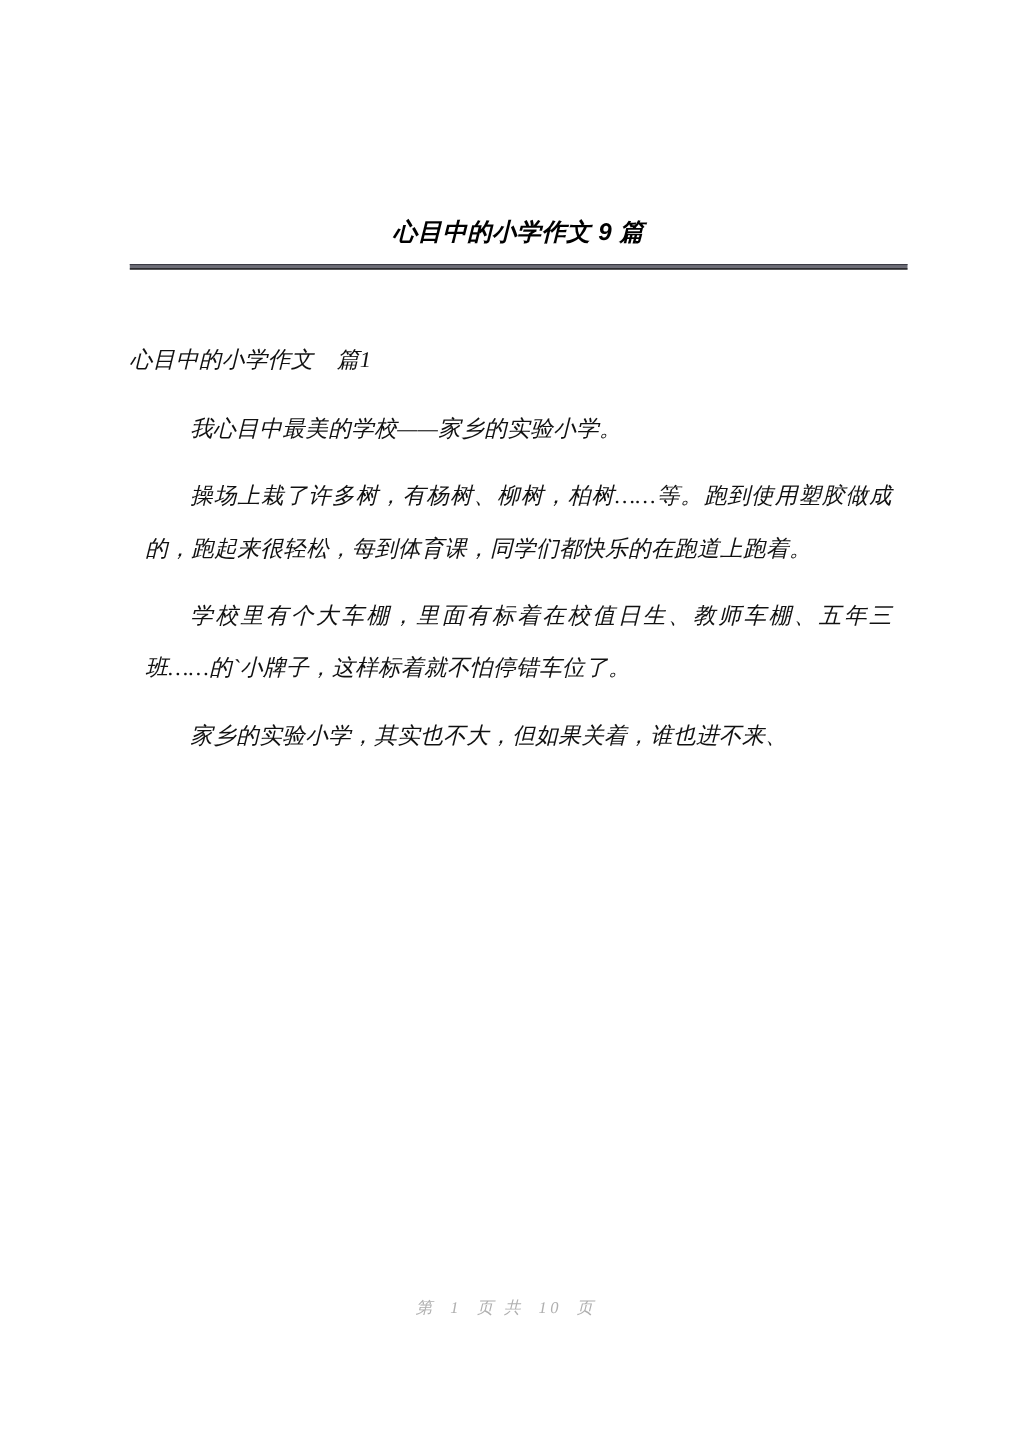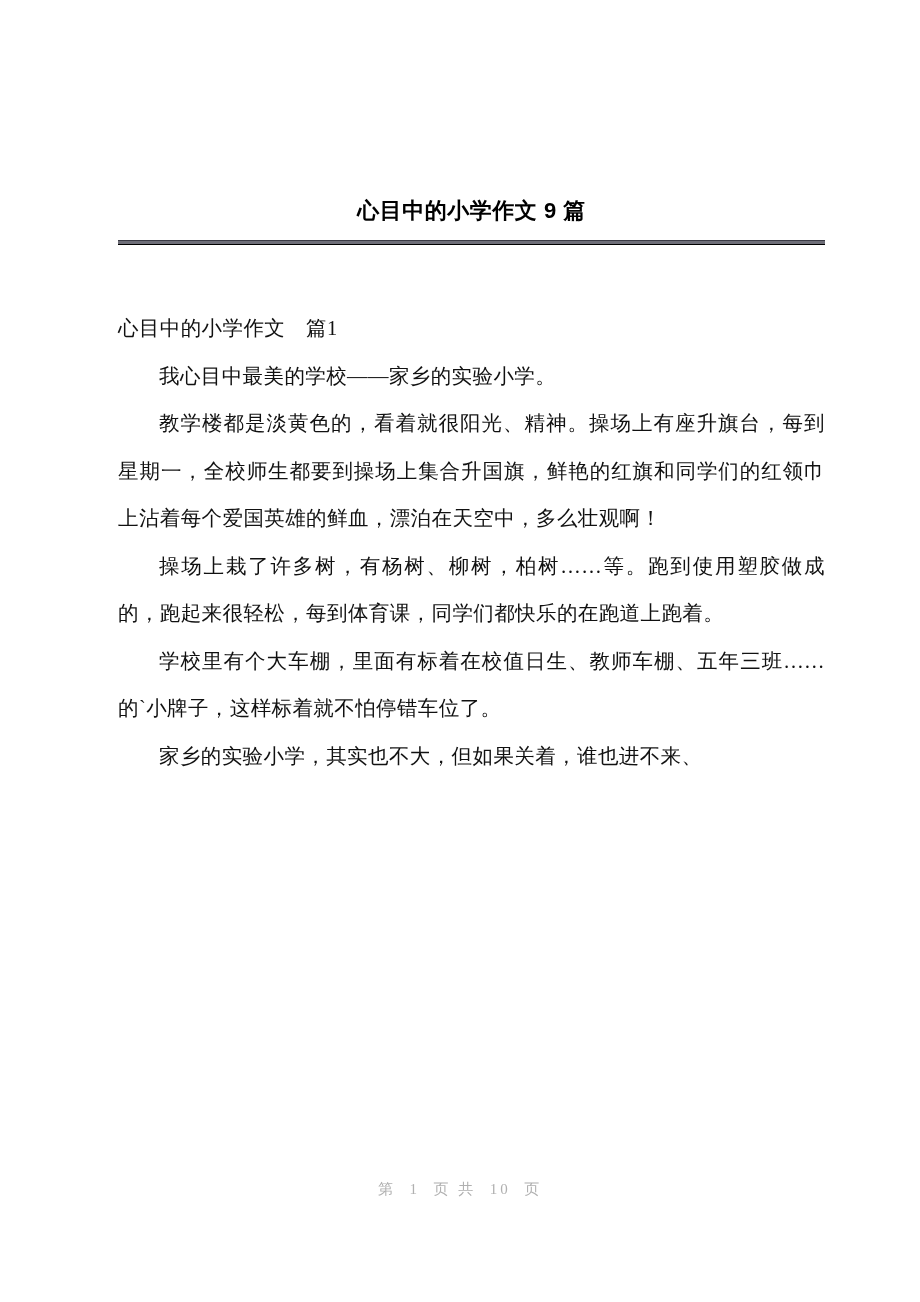--- a/index.html
+++ b/index.html
@@ -13,20 +13,21 @@
     -webkit-font-smoothing: antialiased;
   }
   .page {
     position: relative;
     width: 920px;
     height: 1269px;
     margin: 0 auto;
     background: #ffffff;
     overflow: hidden;
     box-sizing: border-box;
+    font-style: italic;
   }
   .doc-body {
     position: absolute;
     left: 118px;
     top: 0;
     width: 707px;
   }
 
   
   .doc-title {
@@ -47,21 +48,21 @@
     height: 5px;
     width: 100%;
     background: #6e6e78;
     border-top: 1px solid #3a3a44;
     border-bottom: 1px solid #000000;
     box-sizing: border-box;
   }
 
   
   .para {
-    margin: 0;
+    margin: 14px;
     font-size: 20.5px;
     line-height: 47.5px;
     text-align: justify;
     text-justify: inter-ideograph;
     letter-spacing: 0.4px;
     color: #111111;
     font-family: "Liberation Serif", "DejaVu Serif", serif;
   }
   .para.indent {
     text-indent: 2em;
@@ -99,21 +100,20 @@
 
     <h1 class="doc-title">心目中的小学作文 9 篇</h1>
 
     <div class="title-rule"></div>
 
     <p class="heading-line">心目中的小学作文　篇1</p>
 
     <p class="para indent">我心目中最美的学校——家乡的实验小学。</p>
 
 
-    <p class="para indent">教学楼都是淡黄色的，看着就很阳光、精神。操场上有座升旗台，每到星期一，全校师生都要到操场上集合升国旗，鲜艳的红旗和同学们的红领巾上沾着每个爱国英雄的鲜血，漂泊在天空中，多么壮观啊！</p>
 
     <p class="para indent">操场上栽了许多树，有杨树、柳树，柏树……等。跑到使用塑胶做成的，跑起来很轻松，每到体育课，同学们都快乐的在跑道上跑着。</p>
 
     <p class="para indent">学校里有个大车棚，里面有标着在校值日生、教师车棚、五年三班……的`小牌子，这样标着就不怕停错车位了。</p>
 
     <p class="para indent">家乡的实验小学，其实也不大，但如果关着，谁也进不来、</p>
 
   </div>
 
   <div class="footer">

